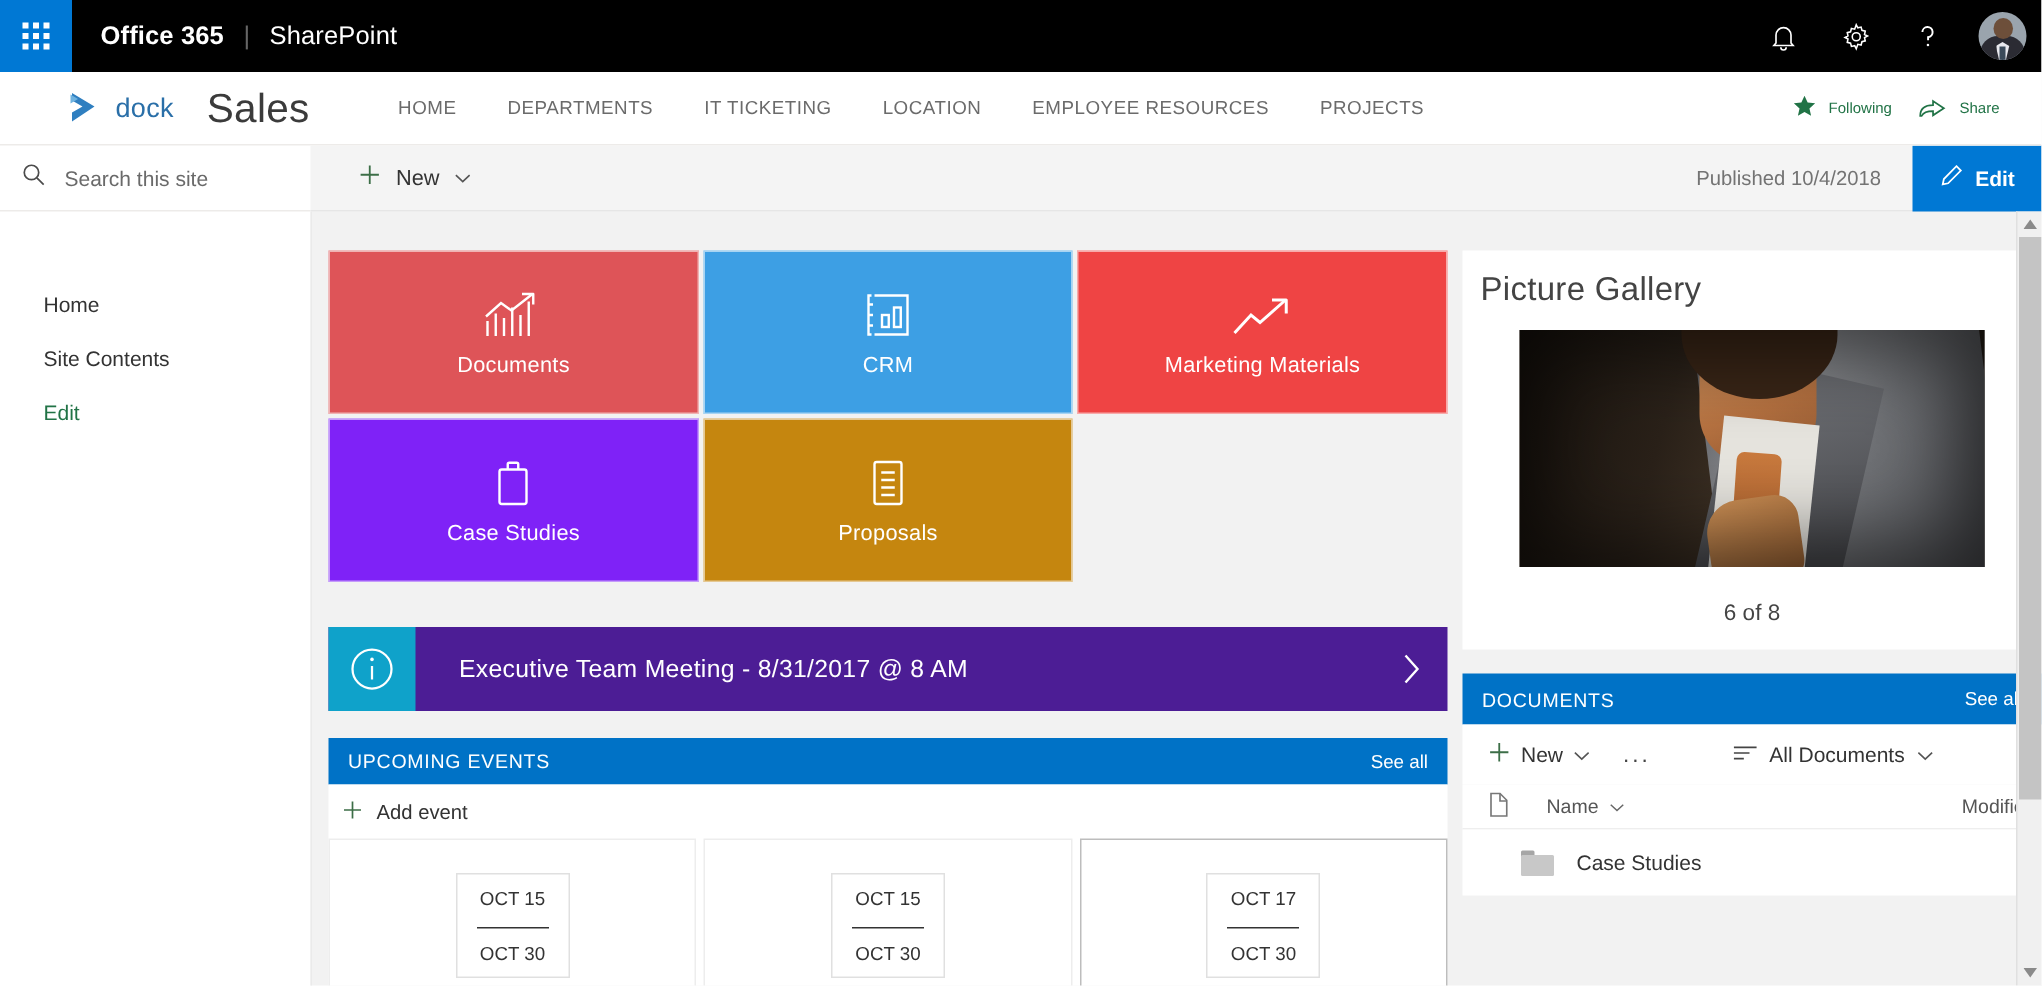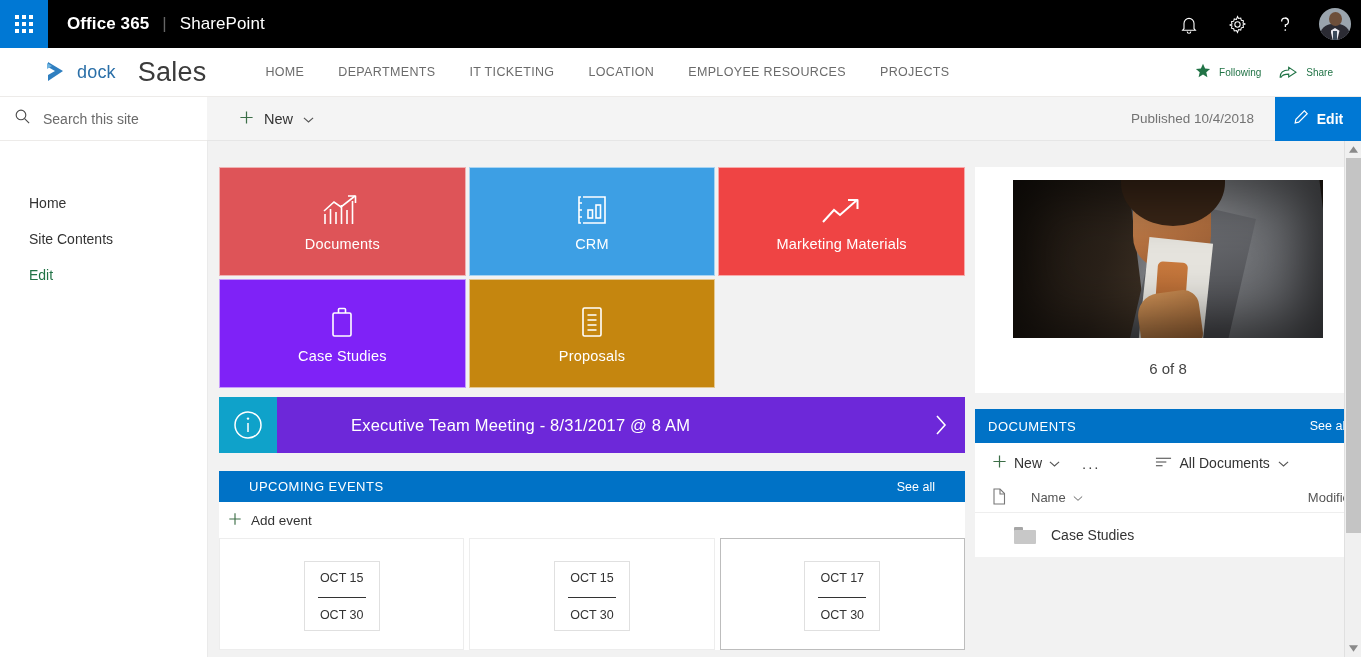--- a/index.html
+++ b/index.html
@@ -114,36 +114,36 @@
   .tile {
     height: 109px; display: flex; flex-direction: column; align-items: center;
     justify-content: center; gap: 9px; color: #fff; cursor: pointer;
     border: 1px solid rgba(255,255,255,.55);
   }
   .tile-label { font-size: 14.5px; letter-spacing: .2px; }
   .tile-icon { height: 36px; display: flex; align-items: flex-end; }
 
   
   .announce {
-    margin-top: 9px; height: 56px; display: flex; align-items: stretch;
-    background: #6d28d9; cursor: pointer; gap: 45px;
+    margin-top: 30px; height: 56px; display: flex; align-items: stretch;
+    background: #4c1d95; cursor: pointer;
   }
   .announce-ico {
     width: 58px; background: #0fa2ca; display: flex; align-items: center; justify-content: center;
   }
   .announce-txt {
     flex: 1; display: flex; align-items: center; color: #fff; font-size: 16.5px;
     padding-left: 29px; font-weight: 300; letter-spacing: .2px;
   }
   .announce-chev { width: 48px; display: flex; align-items: center; justify-content: center; color: #fff; }
 
   
   .wp-head {
     height: 31px; background: #0072c6; display: flex; align-items: center;
-    padding: 0 30px; color: #fff;
+    padding: 0 13px; color: #fff;
   }
   .wp-title { font-size: 13px; letter-spacing: .5px; }
   .wp-seeall { margin-left: auto; font-size: 12.5px; cursor: pointer; }
   .wp-body { background: #fff; }
 
   .addevent {
     display: flex; align-items: center; gap: 9px; padding: 10px 0 9px 9px;
     font-size: 13.5px; color: #333; cursor: pointer;
   }
   .events-row { display: flex; gap: 5px; padding: 0 0 0 0; }
@@ -474,20 +474,21 @@
                 </div>
               </div>
             </div>
           </div>
 
         </div>
 
         <div class="col-side">
 
           <div class="gallery">
+            <h2>Picture Gallery</h2>
             <div class="gal-img">
               <span class="gi-bg"></span>
               <span class="gi-suit"></span>
               <span class="gi-suit2"></span>
               <span class="gi-neck"></span>
               <span class="gi-shirt"></span>
               <span class="gi-tie"></span>
               <span class="gi-chin"></span>
               <span class="gi-hand"></span>
               <span class="gi-vig"></span>

